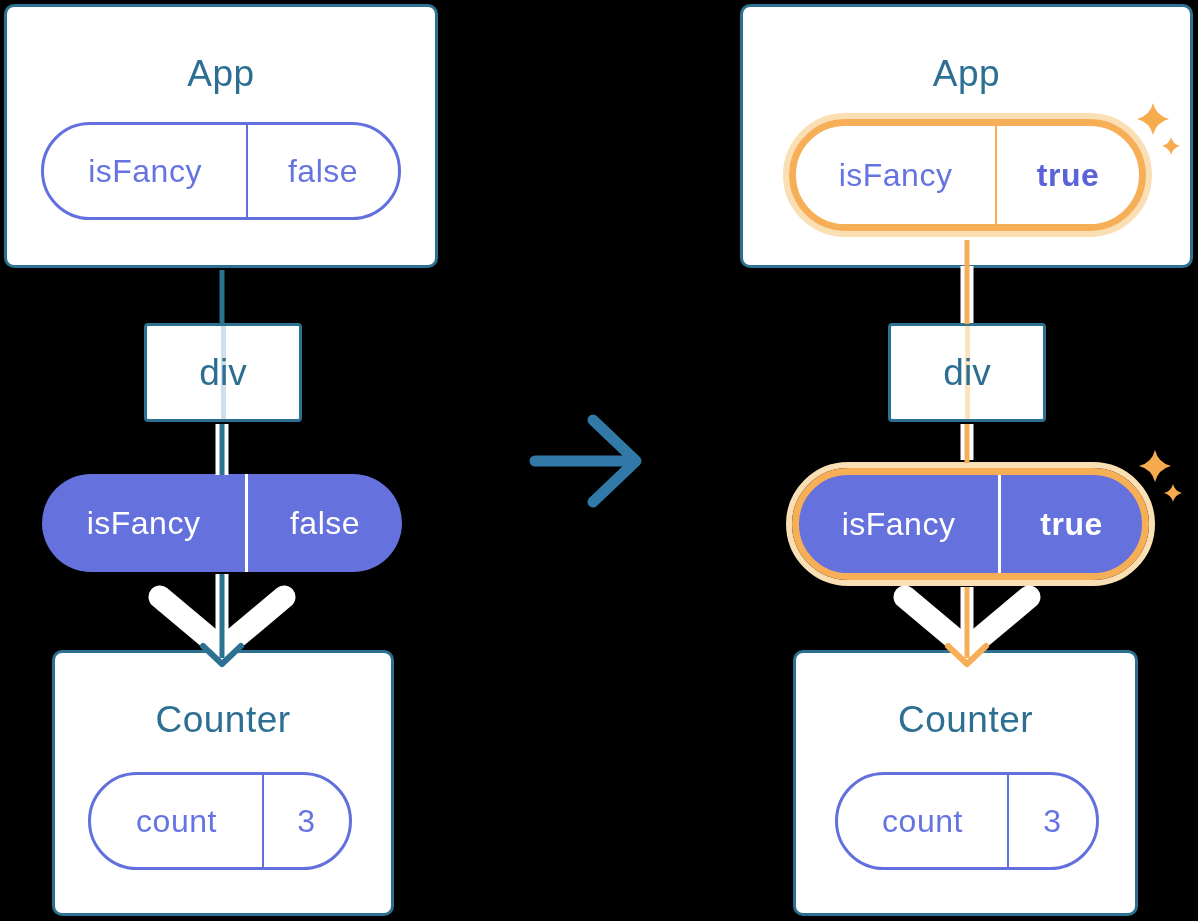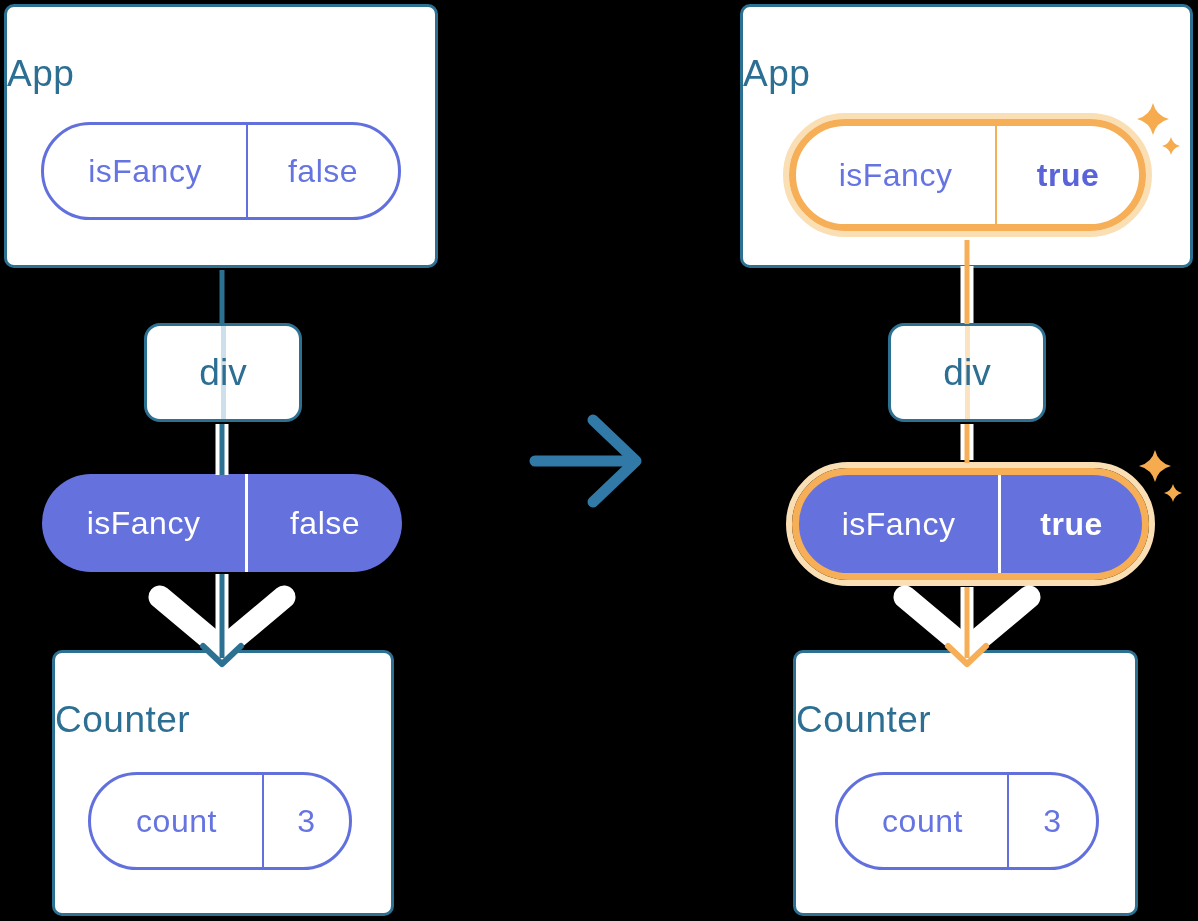--- a/index.html
+++ b/index.html
@@ -16,26 +16,26 @@
   html,body{margin:0;padding:0;background:#000;}
   .canvas{
     position:relative;width:1198px;height:921px;background:#000;overflow:hidden;
     font-family:"Liberation Sans","DejaVu Sans",sans-serif;
   }
   .card{
     position:absolute;background:#fff;border:3px solid var(--teal);
     border-radius:10px;box-sizing:border-box;z-index:10;
   }
   .card-title{
-    font-size:37px;font-weight:500;color:var(--title);
+    text-align:center;font-size:37px;font-weight:500;color:var(--title);
     margin-top:46px;letter-spacing:.5px;
   }
   .divbox{
     position:absolute;background:#fff;border:3px solid var(--teal);
-    border-radius:16px;box-sizing:border-box;z-index:10;
+    border-radius:4px;box-sizing:border-box;z-index:10;
     display:flex;align-items:center;justify-content:center;
   }
   .divbox .label{
     position:relative;z-index:2;font-size:37px;font-weight:500;color:var(--title);
   }
   .thru-line{
     position:absolute;left:calc(50% - 2.5px);top:0;bottom:0;width:5px;z-index:1;
   }
   .thru-teal{background:#cddfeb;}
   .thru-orange{background:#fbe3c0;}

